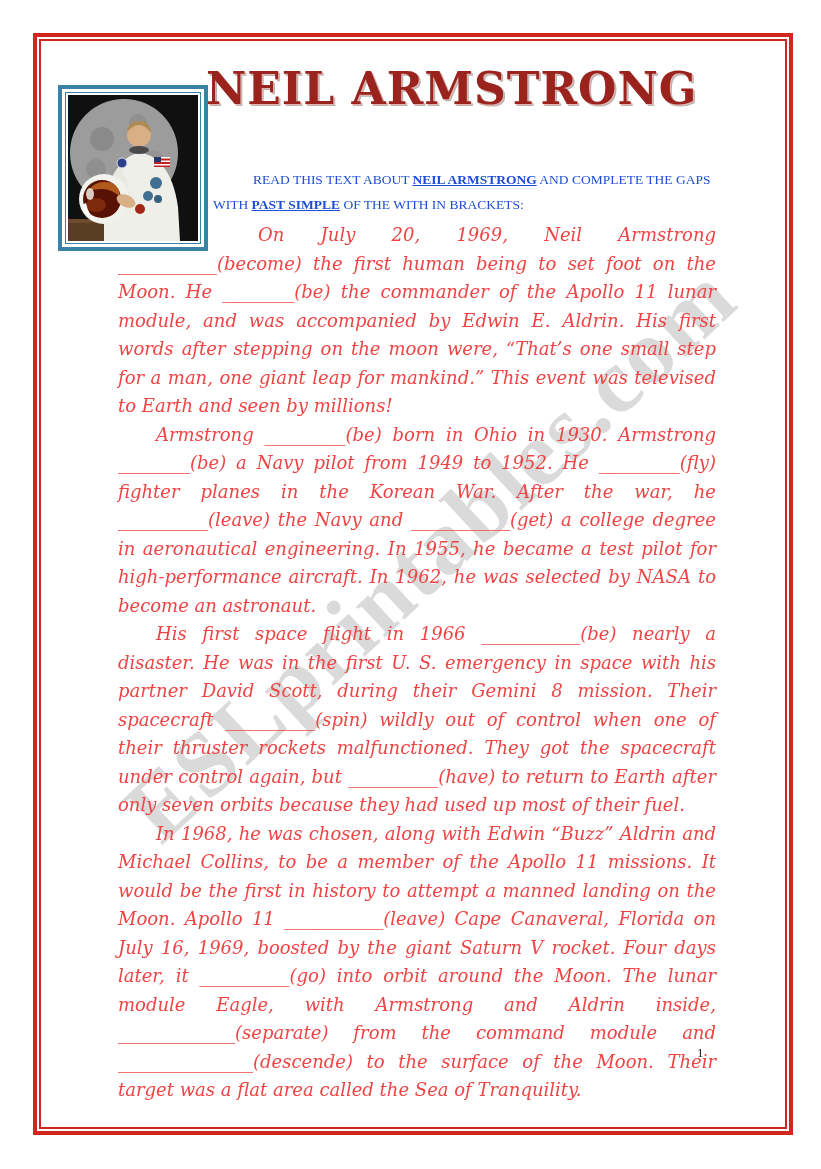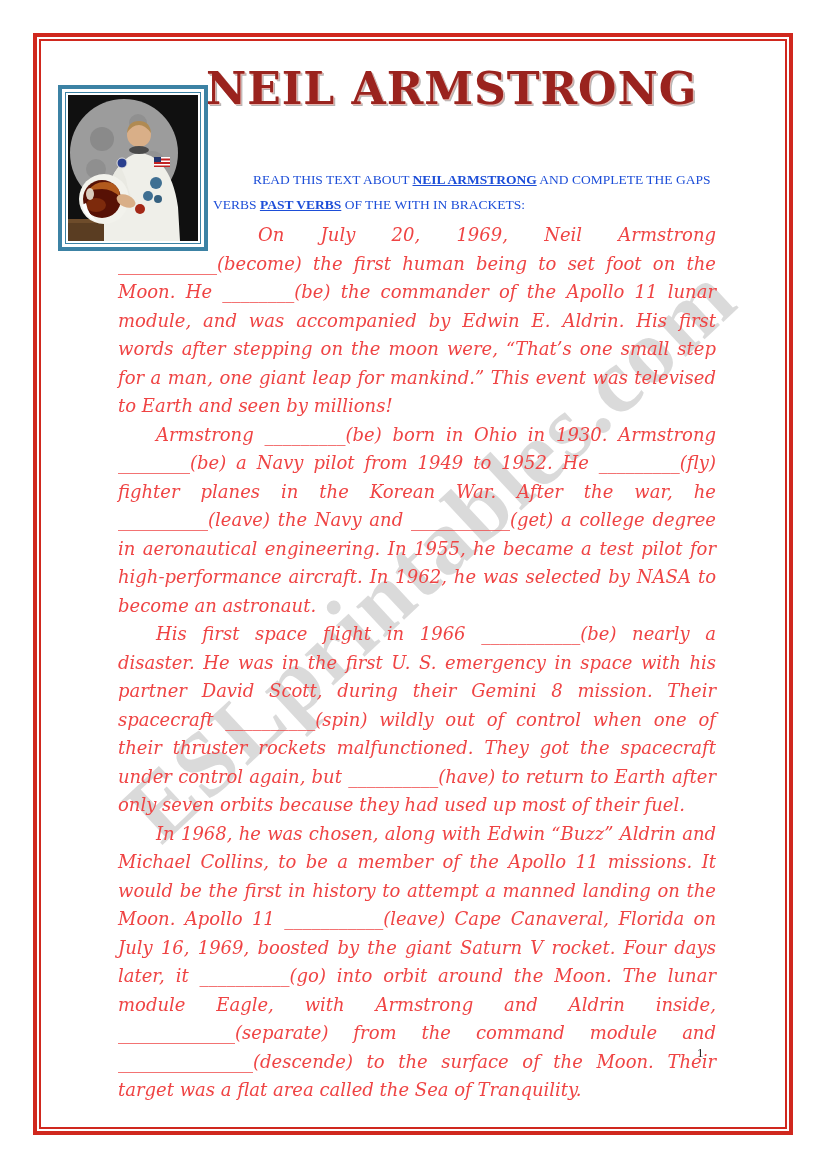--- a/index.html
+++ b/index.html
@@ -99,21 +99,21 @@
       <ellipse cx="22" cy="99" rx="4" ry="6" fill="#e8e0d2" opacity="0.9"></ellipse>
       <path d="M14,110 Q16,122 30,127 Q20,120 18,108 Z" fill="#ffffff"></path>
       <ellipse cx="58" cy="106" rx="10" ry="6" fill="#d9af88" transform="rotate(24 58 106)"></ellipse>
     </svg>
   </div>
 </div>
 
 <h1 class="title">NEIL ARMSTRONG</h1>
 
 <div class="instructions">
-  <p><span>READ THIS TEXT ABOUT </span><span class="bu">NEIL ARMSTRONG</span><span> AND COMPLETE THE GAPS</span><br><span>VERBS </span><span class="bu">PAST VERBS</span><span> OF THE WITH IN BRACKETS:</span></p>
+  <p><span>READ THIS TEXT ABOUT </span><span class="bu">NEIL ARMSTRONG</span><span> AND COMPLETE THE GAPS</span><br><span>WITH </span><span class="bu">PAST SIMPLE</span><span> OF THE WITH IN BRACKETS:</span></p>
 </div>
 
 <div class="bodytext">
   <p class="p-first">On July 20, 1969, Neil Armstrong ___________(become) the first human being to set foot on the Moon. He ________(be) the commander of the Apollo 11 lunar module, and was accompanied by Edwin E. Aldrin. His first words after stepping on the moon were, “That’s one small step for a man, one giant leap for mankind.” This event was televised to Earth and seen by millions!</p>
   <p>Armstrong _________(be) born in Ohio in 1930. Armstrong ________(be) a Navy pilot from 1949 to 1952. He _________(fly) fighter planes in the Korean War. After the war, he __________(leave) the Navy and ___________(get) a college degree in aeronautical engineering. In 1955, he became a test pilot for high-performance aircraft. In 1962, he was selected by NASA to become an astronaut.</p>
   <p>His first space flight in 1966 ___________(be) nearly a disaster. He was in the first U. S. emergency in space with his partner David Scott, during their Gemini 8 mission. Their spacecraft __________(spin) wildly out of control when one of their thruster rockets malfunctioned. They got the spacecraft under control again, but __________(have) to return to Earth after only seven orbits because they had used up most of their fuel.</p>
   <p>In 1968, he was chosen, along with Edwin “Buzz” Aldrin and Michael Collins, to be a member of the Apollo 11 missions. It would be the first in history to attempt a manned landing on the Moon. Apollo 11 ___________(leave) Cape Canaveral, Florida on July 16, 1969, boosted by the giant Saturn V rocket. Four days later, it __________(go) into orbit around the Moon. The lunar module Eagle, with Armstrong and Aldrin inside, _____________(separate) from the command module and _______________(descende) to the surface of the Moon. Their target was a flat area called the Sea of Tranquility.</p>
 </div>
 
 <div class="page-number">1</div>

